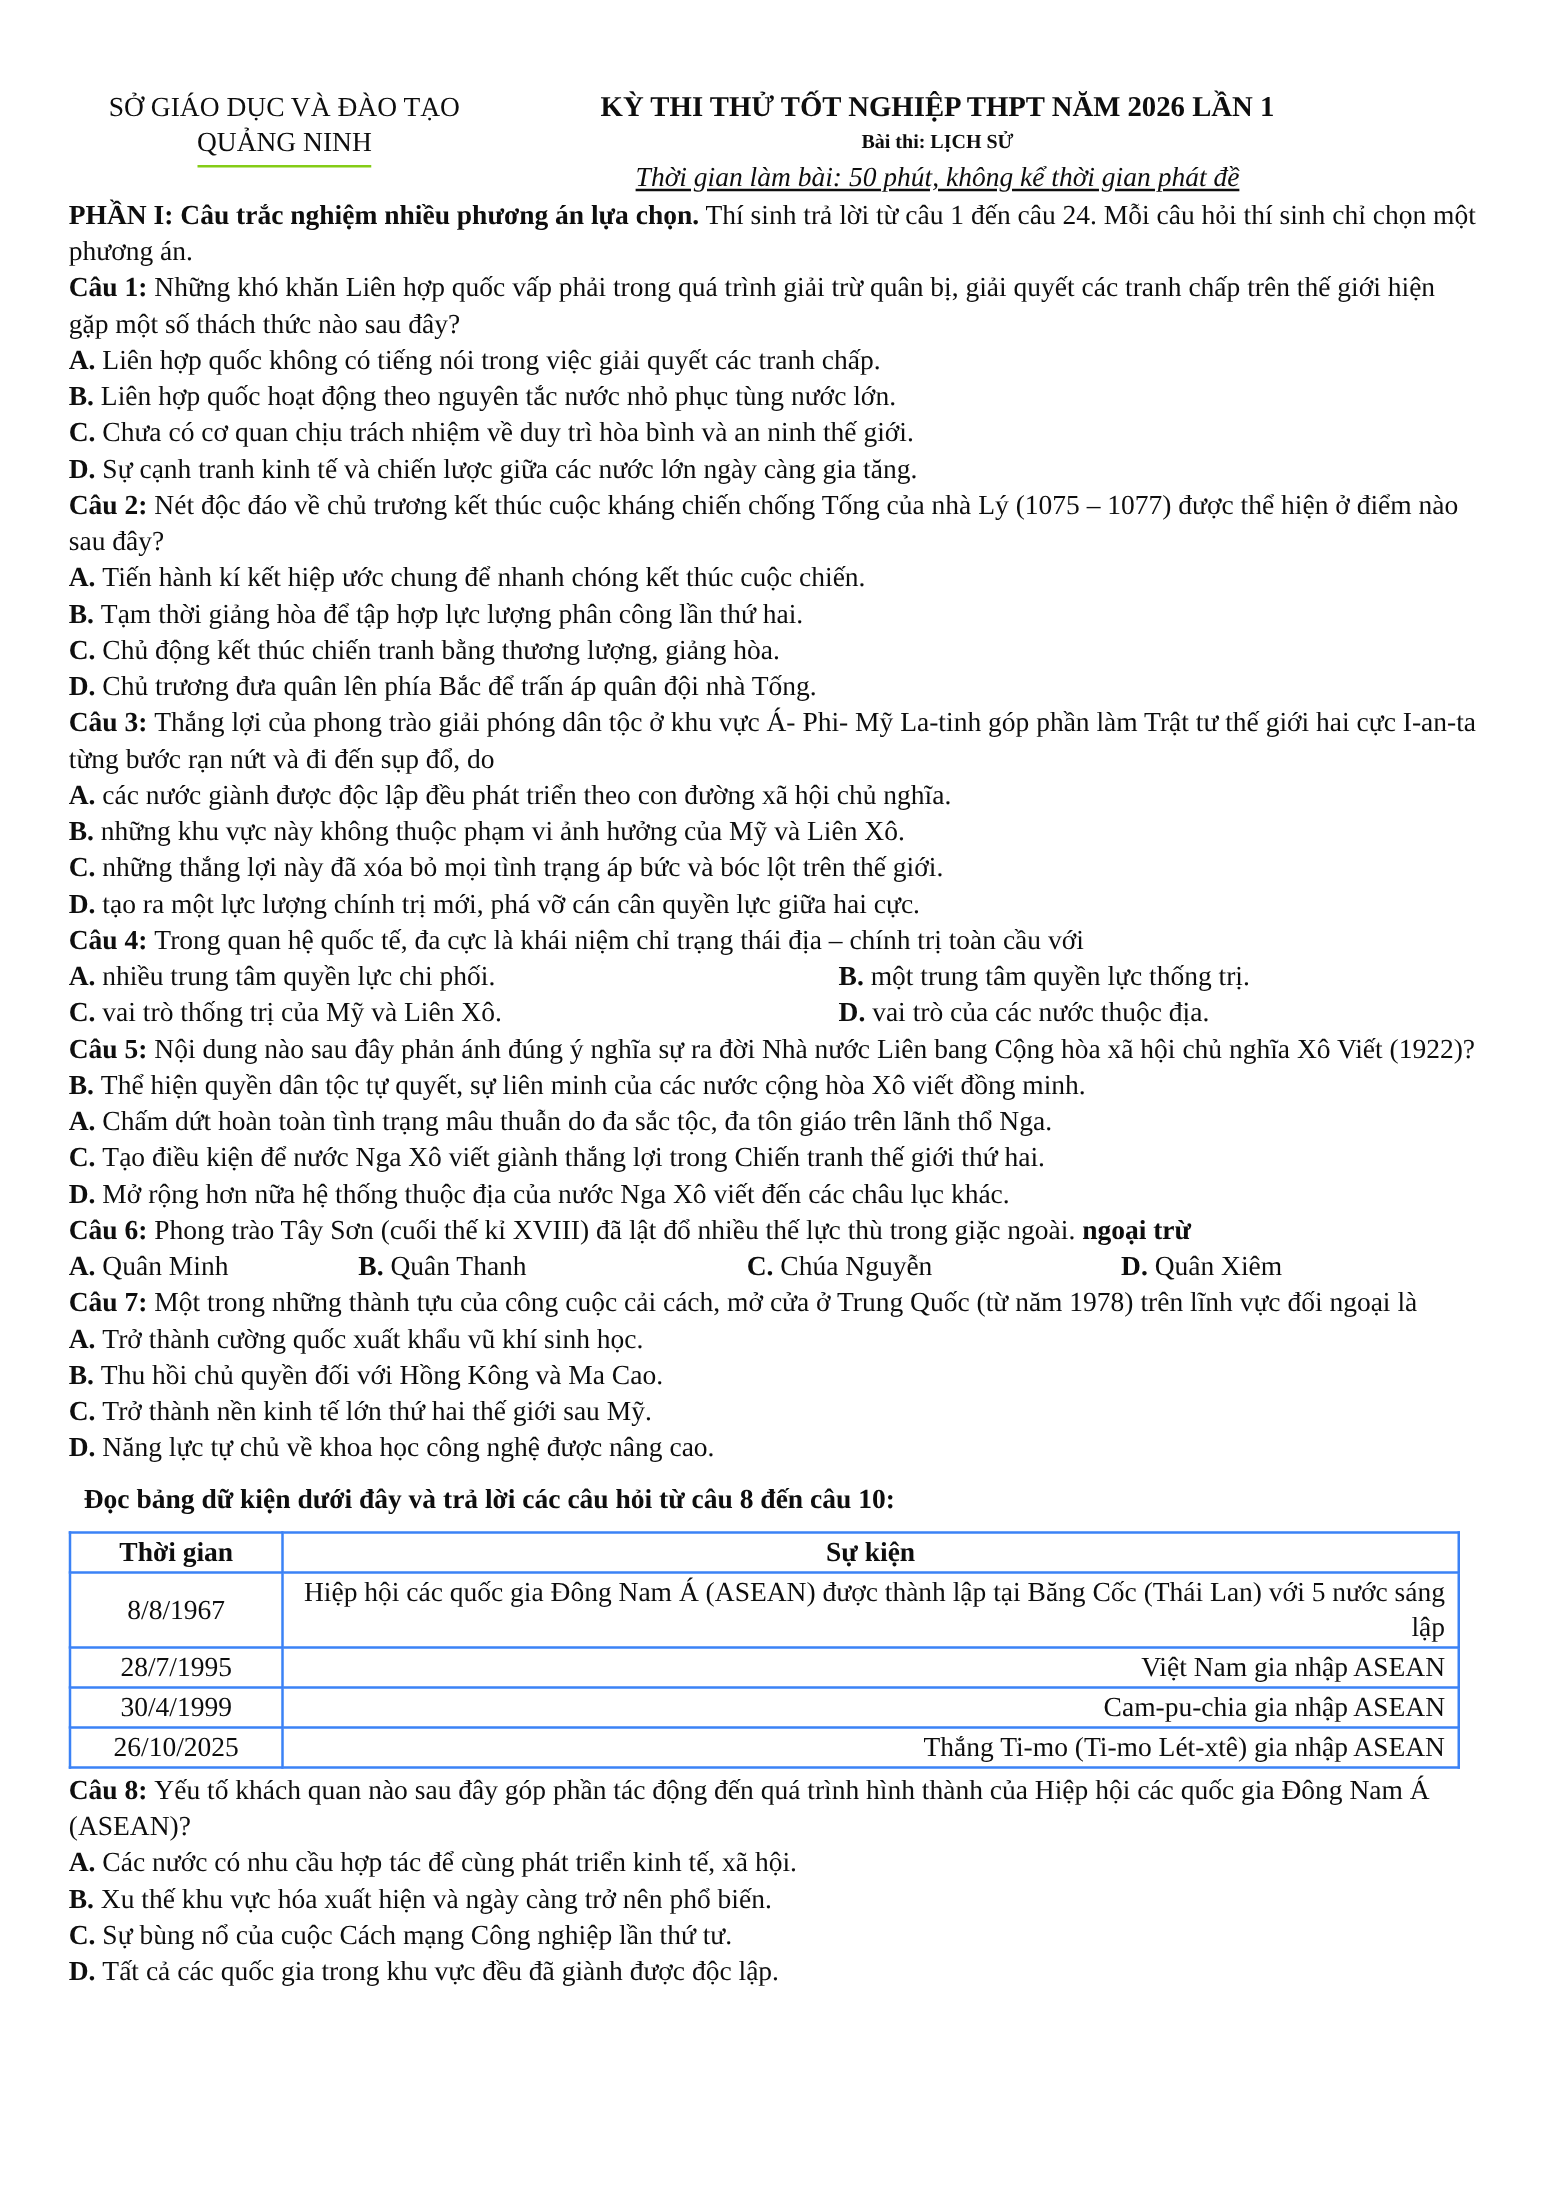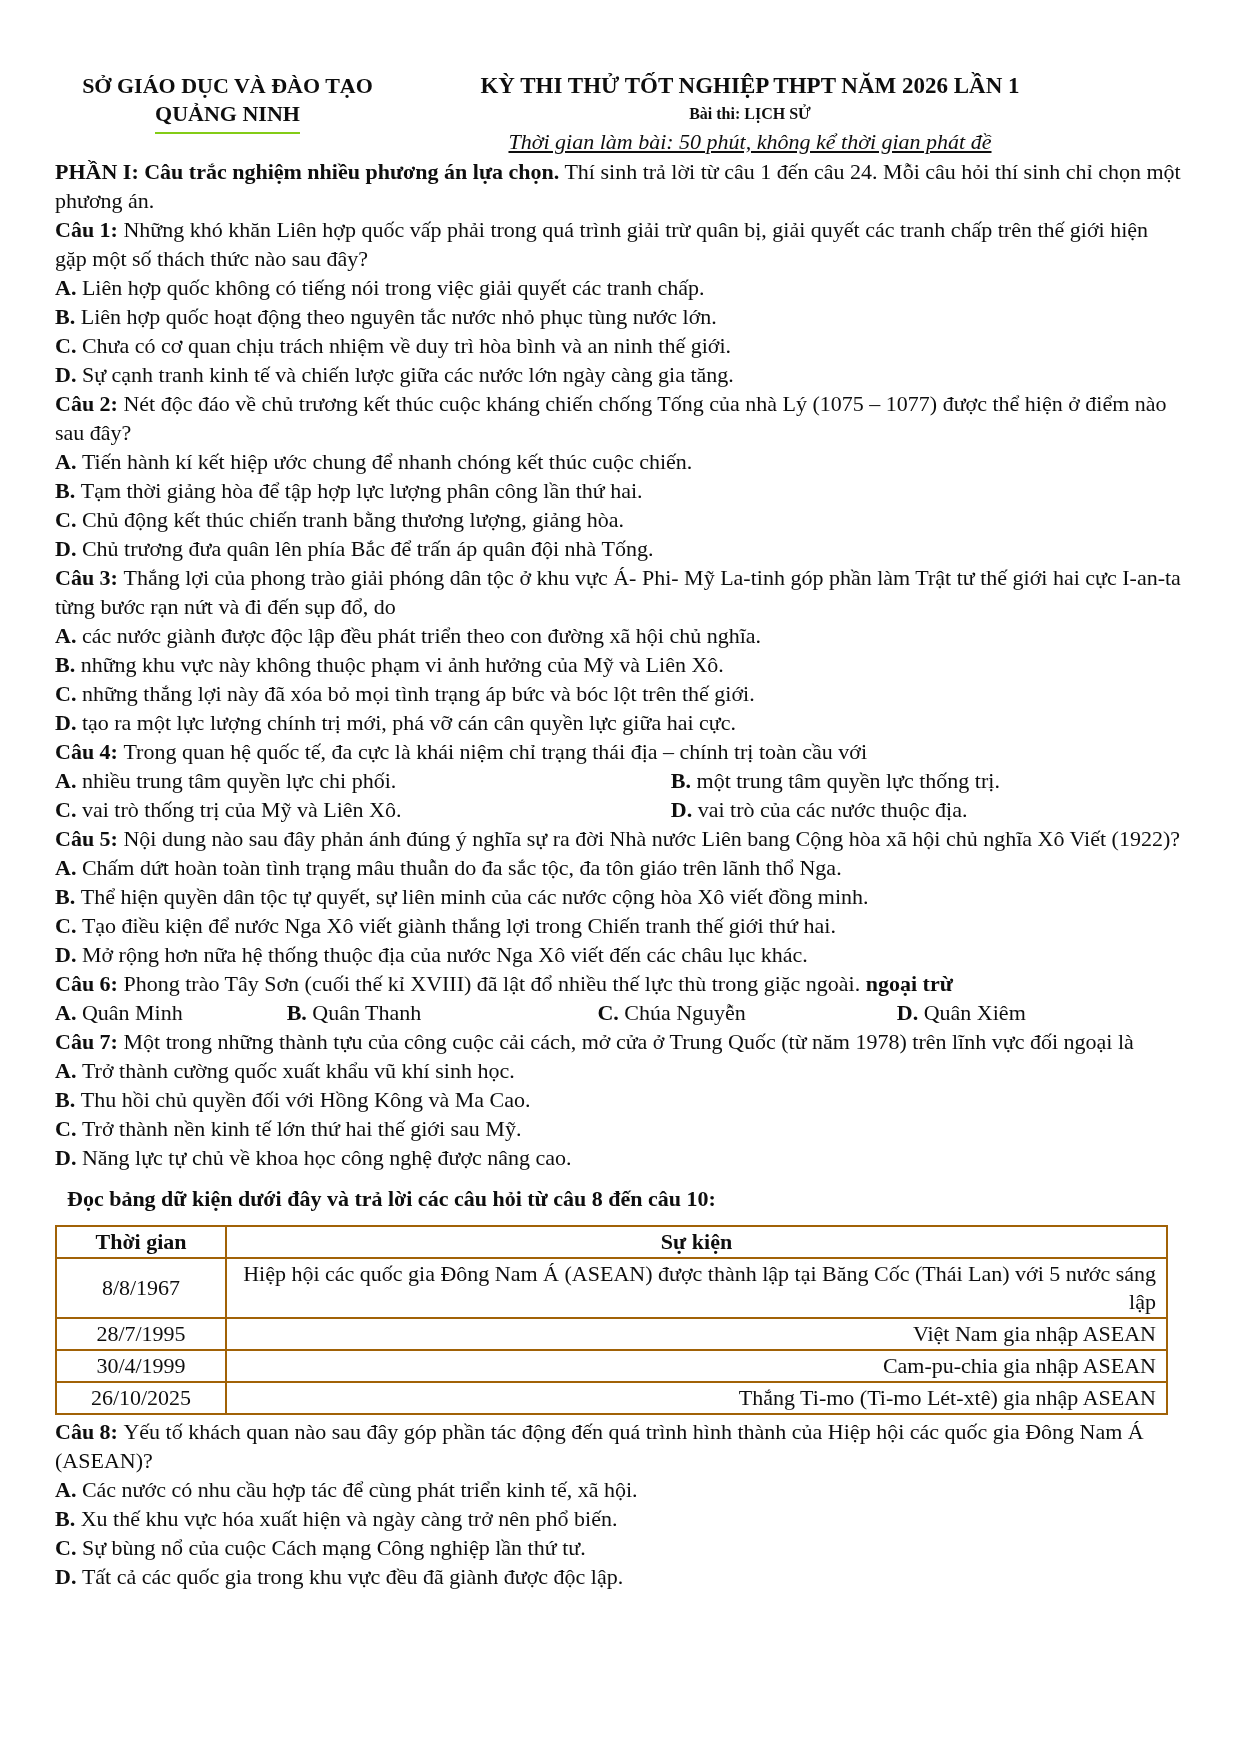--- a/index.html
+++ b/index.html
@@ -23,21 +23,21 @@
   .bold { font-weight: bold; }
 
   
   .header {
     display: flex;
     align-items: flex-start;
   }
   .header-left {
     width: 345px;
     text-align: center;
-    font-weight: bold;
+    font-weight: normal;
     font-size: 22px;
     line-height: 28px;
     flex: 0 0 auto;
   }
   .issuer-line2 {
     display: inline-block;
     padding-bottom: 4px;
     border-bottom: 2px solid #84cc16;
   }
   .header-right {
@@ -80,21 +80,21 @@
 
   .table-intro { margin: 12px; font-weight: bold; }
 
   table.data-table {
     border-collapse: collapse;
     width: 1113px;
     margin: 2px 0 2px 0;
   }
   table.data-table th,
   table.data-table td {
-    border: 2px solid #a16207;
+    border: 2px solid #3b82f6;
     padding: 1px 10px;
     font-size: 22px;
     line-height: 28px;
     vertical-align: middle;
   }
   table.data-table th {
     font-weight: bold;
     text-align: center;
   }
   td.cell-time {
@@ -157,22 +157,22 @@
         <div class="options-grid-2">
           <div class="option"><span class="bold">A. </span>nhiều trung tâm quyền lực chi phối.</div>
           <div class="option"><span class="bold">B. </span>một trung tâm quyền lực thống trị.</div>
           <div class="option"><span class="bold">C. </span>vai trò thống trị của Mỹ và Liên Xô.</div>
           <div class="option"><span class="bold">D. </span>vai trò của các nước thuộc địa.</div>
         </div>
       </div>
       <div class="question-block">
         <p class="q-text"><span class="bold">Câu 5: </span>Nội dung nào sau đây phản ánh đúng ý nghĩa sự ra đời Nhà nước Liên bang Cộng hòa xã hội chủ nghĩa Xô Viết (1922)?</p>
         <div class="options-stacked">
+          <div class="option"><span class="bold">B. </span>Thể hiện quyền dân tộc tự quyết, sự liên minh của các nước cộng hòa Xô viết đồng minh.</div>
           <div class="option"><span class="bold">A. </span>Chấm dứt hoàn toàn tình trạng mâu thuẫn do đa sắc tộc, đa tôn giáo trên lãnh thổ Nga.</div>
-          <div class="option"><span class="bold">B. </span>Thể hiện quyền dân tộc tự quyết, sự liên minh của các nước cộng hòa Xô viết đồng minh.</div>
           <div class="option"><span class="bold">C. </span>Tạo điều kiện để nước Nga Xô viết giành thắng lợi trong Chiến tranh thế giới thứ hai.</div>
           <div class="option"><span class="bold">D. </span>Mở rộng hơn nữa hệ thống thuộc địa của nước Nga Xô viết đến các châu lục khác.</div>
         </div>
       </div>
       <div class="question-block">
         <p class="q-text"><span class="bold">Câu 6: </span>Phong trào Tây Sơn (cuối thế kỉ XVIII) đã lật đổ nhiều thế lực thù trong giặc ngoài. <span class="bold">ngoại trừ</span></p>
         <div class="options-grid-4">
           <div class="option"><span class="bold">A. </span>Quân Minh</div>
           <div class="option"><span class="bold">B. </span>Quân Thanh</div>
           <div class="option"><span class="bold">C. </span>Chúa Nguyễn</div>

